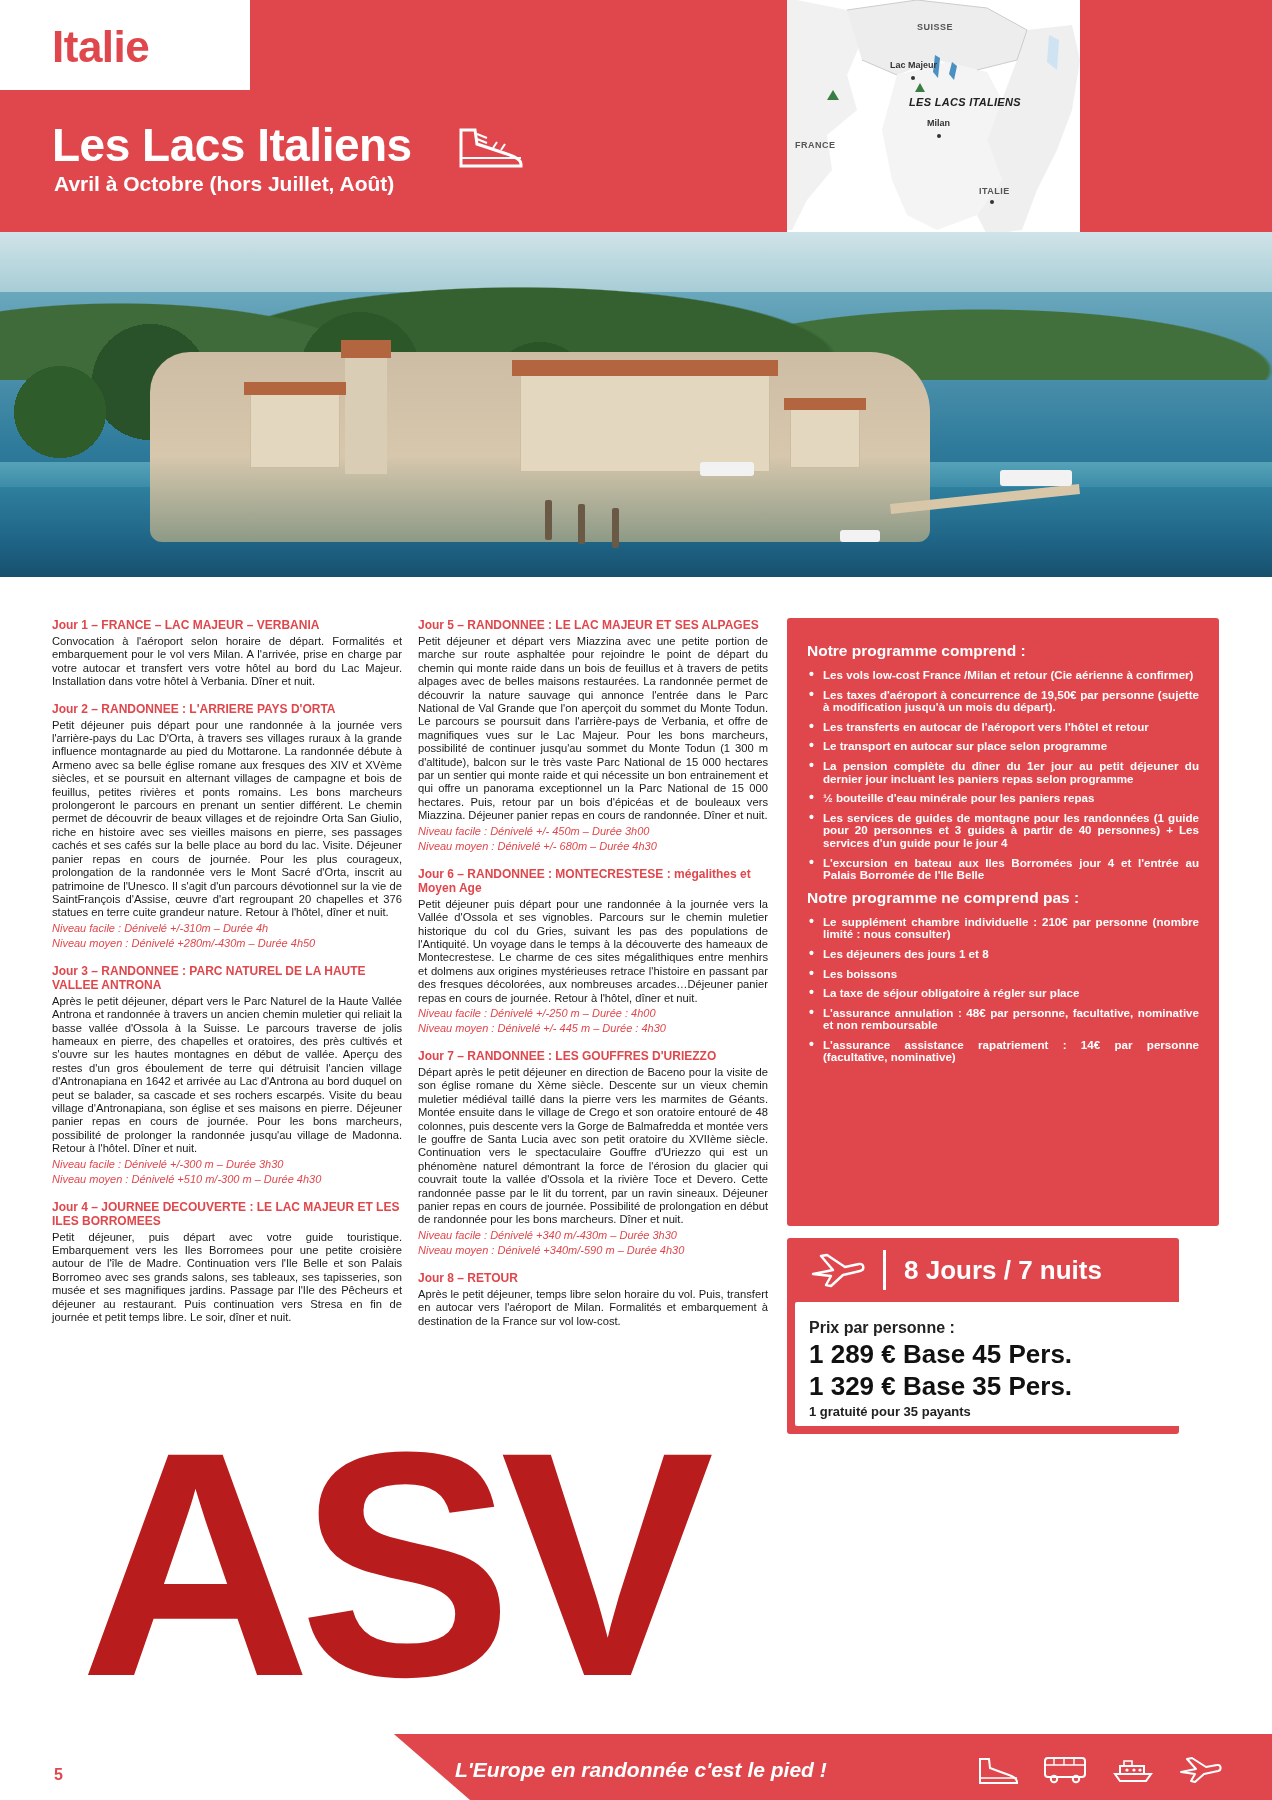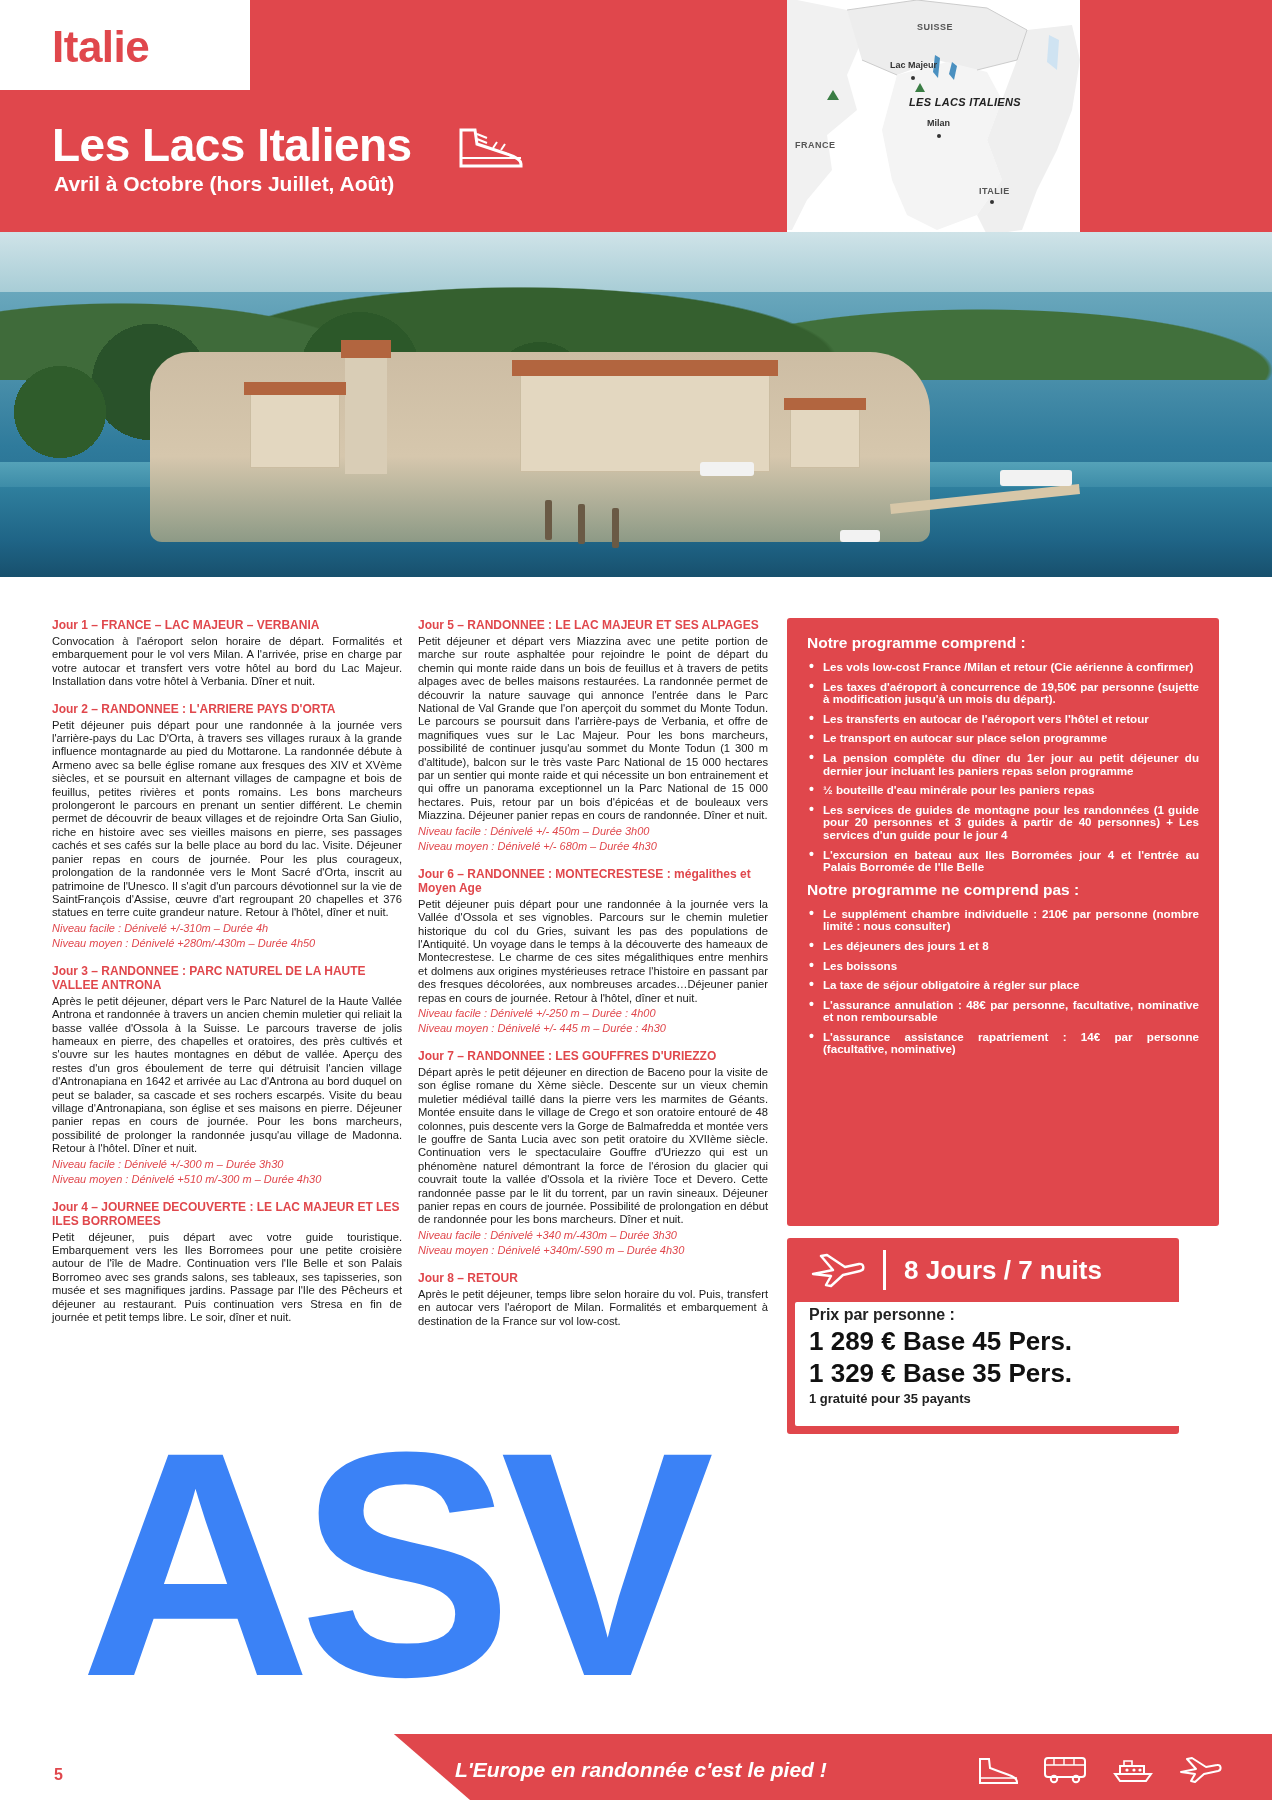--- a/index.html
+++ b/index.html
@@ -121,21 +121,21 @@
     margin:13px 0 3px 0; text-align:left;
   }
   .day-title:first-child { margin-top:0; }
   p.body { margin:0 0 0 0; }
   .niveau { color:#e0474c; font-style:italic; font-size:11px; line-height:13.5px; text-align:left; margin-top:2px; }
 
   
   .panel {
     position:absolute; left:787px; top:618px; width:432px; height:608px;
     background:#e0474c; color:#ffffff; border-radius:3px;
-    padding:16px 20px 14px 20px;
+    padding:24px 20px 14px 20px;
   }
   .panel h3 { margin:0 0 9px 0; font-size:15.5px; font-weight:bold; }
   .panel h3.second { margin-top:0; }
   .panel ul { margin:0; padding:0; list-style:none; }
   .panel li {
     position:relative; padding-left:16px; margin-bottom:7px;
     font-size:11.6px; line-height:12.6px; text-align:justify; font-weight:bold;
   }
   .panel li:before {
     content:"•"; position:absolute; left:2px; top:-1px; font-size:14px;
@@ -148,30 +148,30 @@
   }
   .duration-row {
     position:absolute; left:0; top:0; width:432px; height:64px;
     display:flex; align-items:center;
   }
   .plane-icon { margin-left:22px; }
   .vbar { width:3px; height:40px; background:#ffffff; margin:0 18px 0 16px; }
   .duration-text { font-size:26px; font-weight:bold; }
   .price-inner {
     position:absolute; left:8px; top:64px; width:416px; height:124px;
-    background:#ffffff; color:#1a1a1a; border-radius:2px; padding:4px 14px;
+    background:#ffffff; color:#1a1a1a; border-radius:2px; padding:17px 14px;
   }
   .price-label { font-size:16px; font-weight:bold; color:#222; }
   .price-line { font-size:26px; font-weight:bold; color:#111; line-height:30px; margin-top:2px; }
   .price-note { font-size:13px; font-weight:bold; color:#222; margin-top:3px; }
 
   
   .watermark {
     position:absolute; left:80px; top:1380px; font-size:320px; font-weight:bold;
-    color:#3b82f6; letter-spacing:-12px; z-index:0; pointer-events:none;
+    color:#b91c1c; letter-spacing:-12px; z-index:0; pointer-events:none;
   }
 
   
   .footer {
     position:absolute; left:0; bottom:0; width:1272px; height:78px;
     background:#ffffff; overflow:hidden;
   }
   .footer-red {
     position:absolute; left:0; bottom:0; width:1272px; height:66px;
     background:#e0474c;

